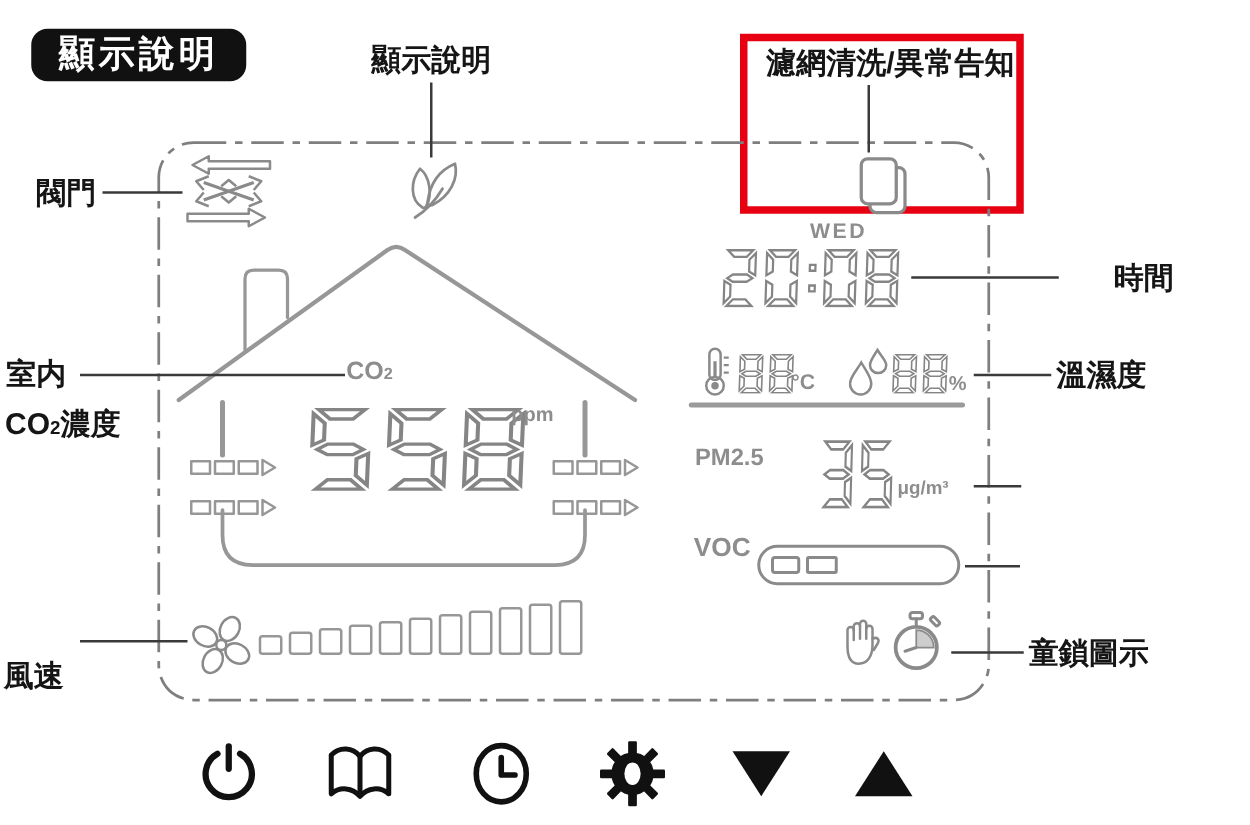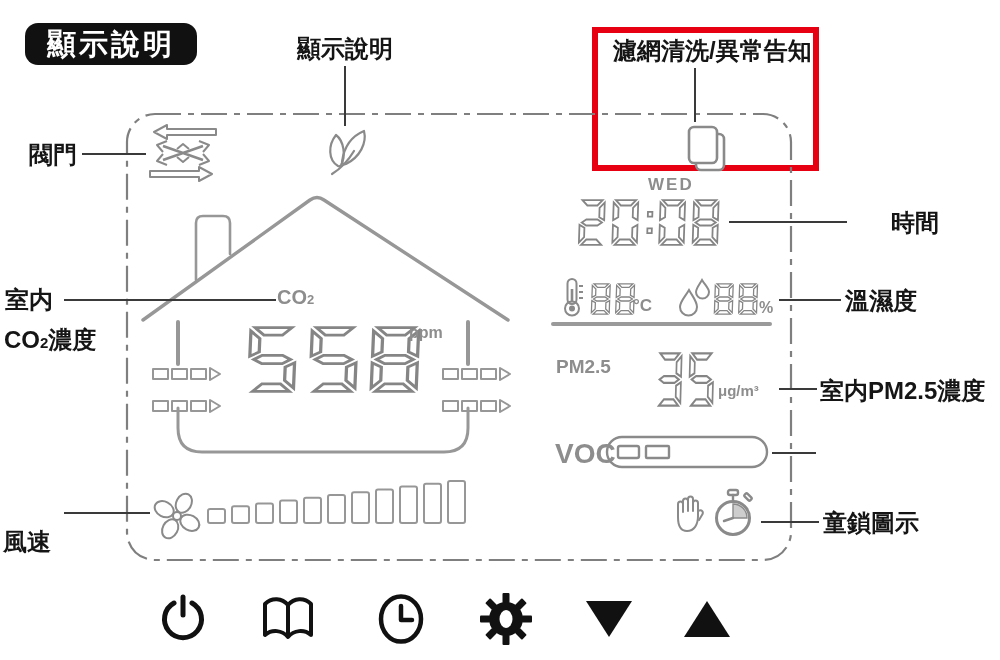--- a/index.html
+++ b/index.html
@@ -271,31 +271,30 @@
       </g>
     </svg>
 
   <div class="lcdtxt" style="left:648px;top:176px;font-size:17px;letter-spacing:2px;">WED</div>
   <div class="lcdtxt" style="left:277px;top:287px;font-size:20px;"><span>CO</span><span class="subsm">2</span></div>
   <div class="lcdtxt" style="left:409px;top:325px;font-size:16px;">ppm</div>
   <div class="lcdtxt" style="left:633px;top:297px;font-size:17px;">°C</div>
   <div class="lcdtxt" style="left:759px;top:300px;font-size:16px;">%</div>
   <div class="lcdtxt" style="left:556px;top:357px;font-size:19px;">PM2.5</div>
   <div class="lcdtxt" style="left:718px;top:383px;font-size:15px;">μg/m³</div>
-  <div class="lcdtxt" style="left:555px;top:440px;font-size:28px;">VOC</div>
+  <div class="lcdtxt" style="left:555px;top:428px;font-size:21px;">VOC</div>
 
   <div class="lbl" style="left:297px;top:35px;">顯示說明</div>
   <div class="lbl" style="left:601px;top:37px;margin-left:12px;">濾網清洗/異常告知</div>
   <div class="lbl" style="left:29px;top:141px;">閥門</div>
   <div class="lbl" style="left:5px;top:286px;">室内</div>
   <div class="lbl" style="left:4px;top:326px;"><span>CO</span><span class="sub">2</span><span>濃度</span></div>
   <div class="lbl" style="left:3px;top:500px;margin-top:28px;">風速</div>
   <div class="lbl" style="left:891px;top:209px;">時間</div>
   <div class="lbl" style="left:845px;top:287px;">溫濕度</div>
-  <div class="lbl" style="left:820px;top:377px;">室内PM2.5濃度</div>
   <div class="lbl" style="left:823px;top:509px;">童鎖圖示</div>
 
   <div class="hline" style="left:82px;top:153px;width:64px;"></div>
   <div class="vline" style="left:344px;top:66px;height:60px;"></div>
   <div class="vline" style="left:694px;top:68px;height:54px;"></div>
   <div class="hline" style="left:64px;top:299px;width:212px;"></div>
   <div class="hline" style="left:64px;top:512px;width:86px;"></div>
   <div class="hline" style="left:729px;top:221px;width:118px;"></div>
   <div class="hline" style="left:779px;top:299px;width:62px;"></div>
   <div class="hline" style="left:779px;top:388px;width:38px;"></div>

